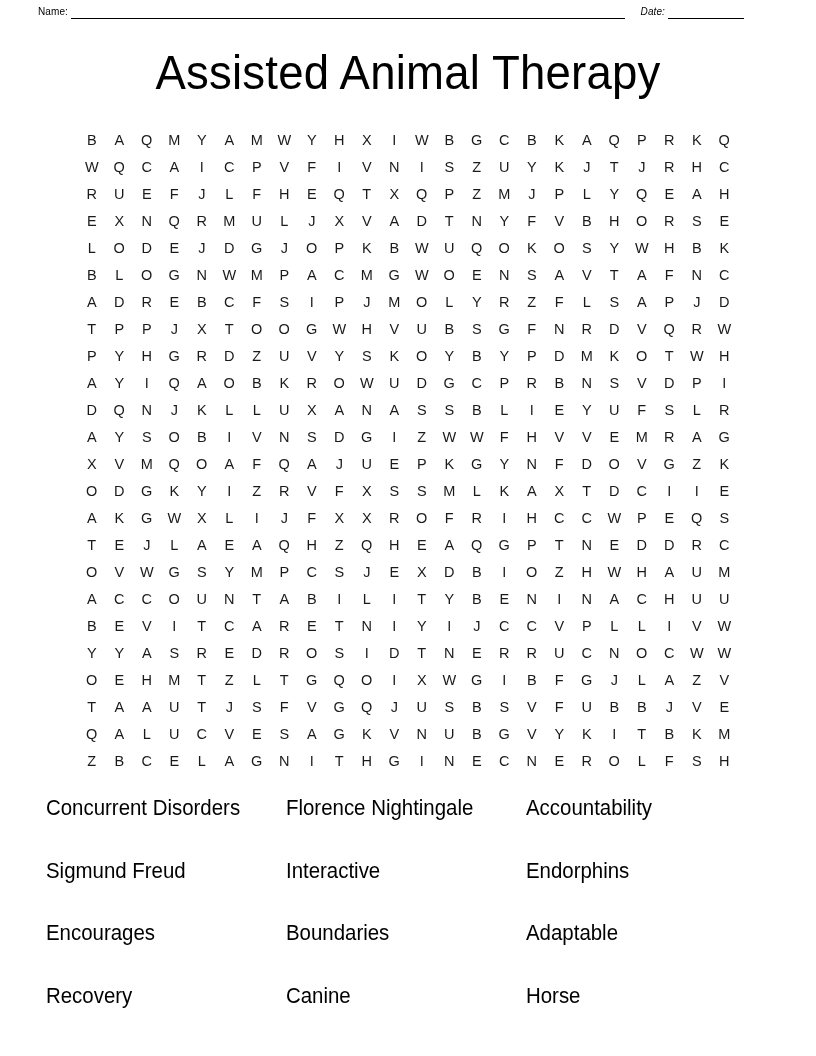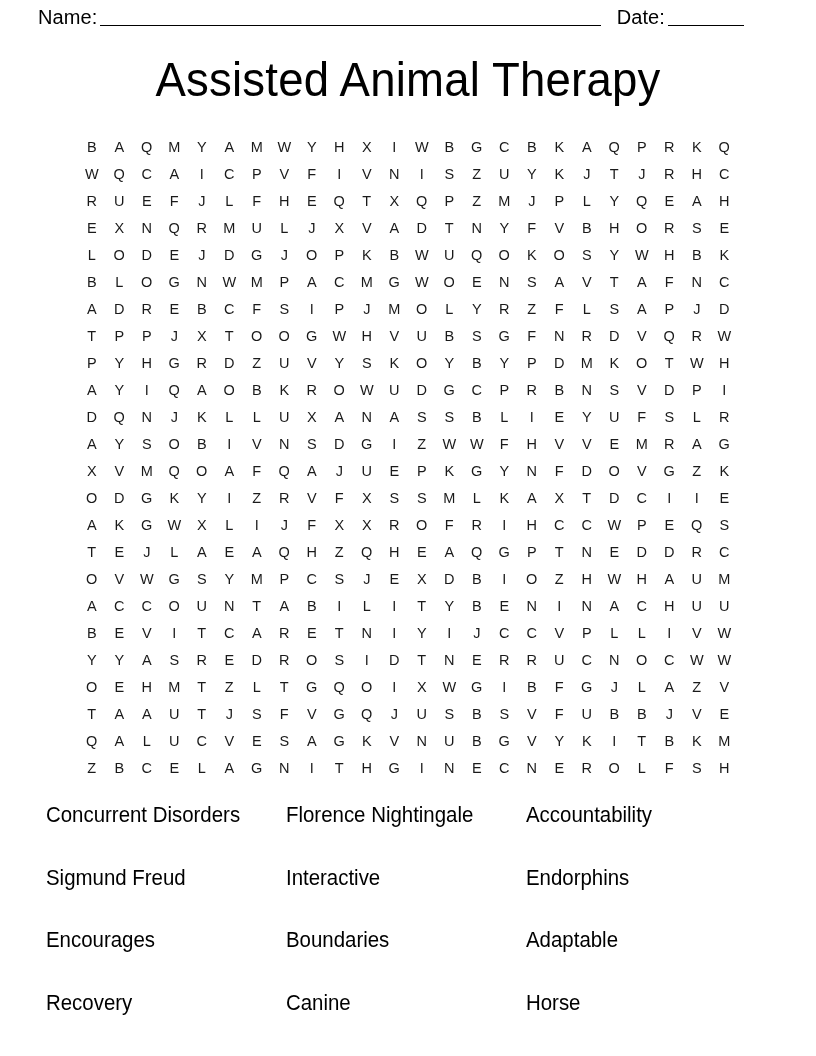--- a/index.html
+++ b/index.html
@@ -13,36 +13,36 @@
     height: 1056px;
     font-family: "Liberation Sans", sans-serif;
     color: #000000;
     overflow: hidden;
     position: relative;
   }
 
   
   .header-line {
     display: flex;
-    align-items: flex-end;
+    align-items: flex-start;
     padding: 6px 72px 0 38px;
-    font-size: 20px;
+    font-size: 10px;
     letter-spacing: 0.1px;
   }
   .name-label, .date-label {
     white-space: nowrap;
     flex: 0 0 auto;
   }
   .name-rule {
     flex: 1 1 auto;
     border-bottom: 1.3px solid #000;
     margin: 0 2px 3px 3px;
     height: 12px;
   }
-  .date-label { margin-left: 14px; }
+  .date-label { margin-left: 14px; font-style: italic; }
   .date-rule {
     flex: 0 0 76px;
     border-bottom: 1.3px solid #000;
     margin: 0 0 3px 3px;
     height: 12px;
   }
 
   
   .puzzle-title {
     text-align: center;

